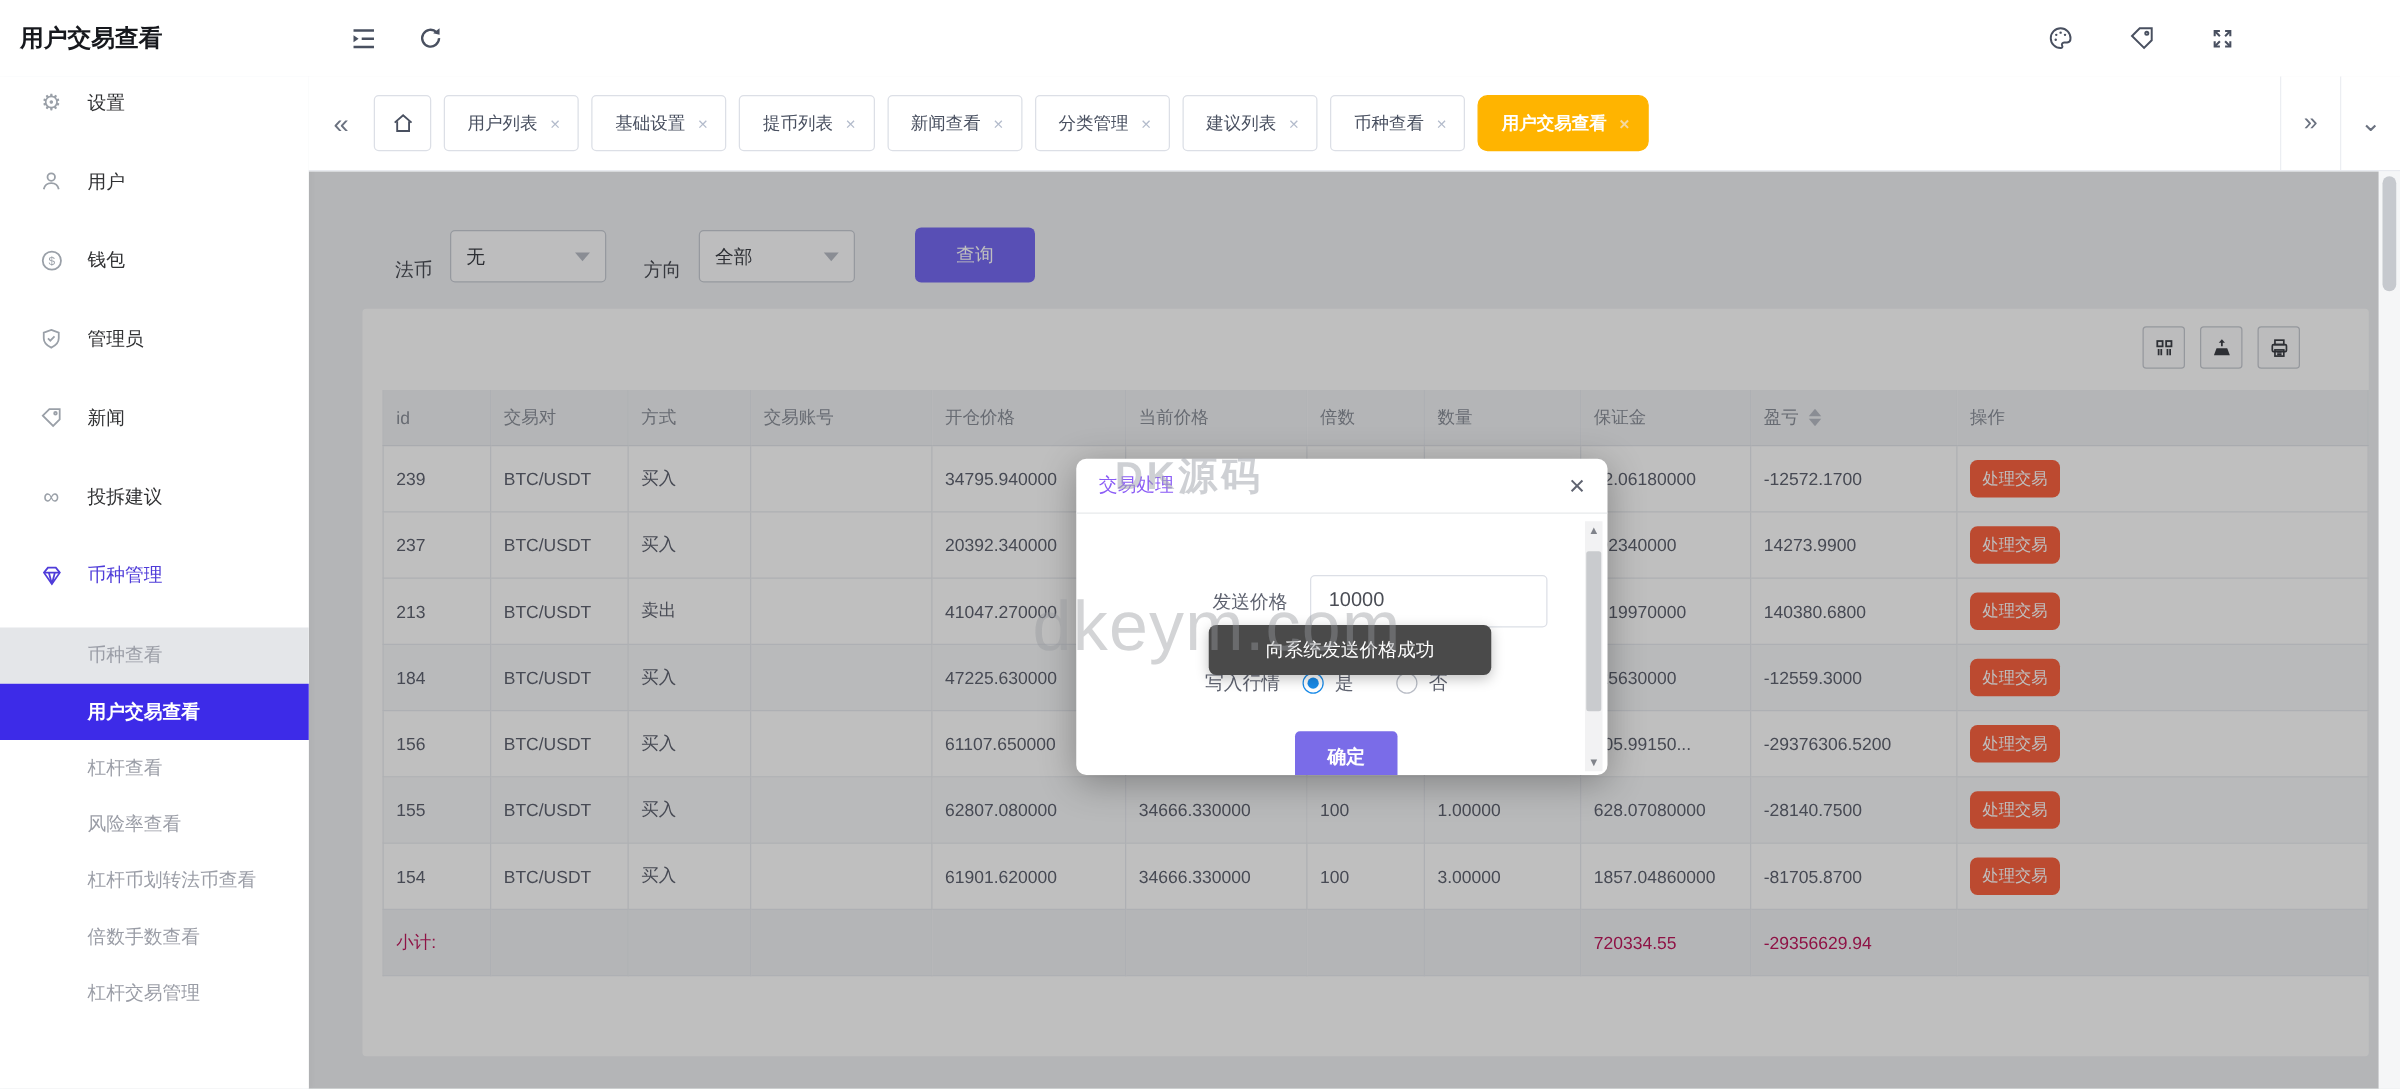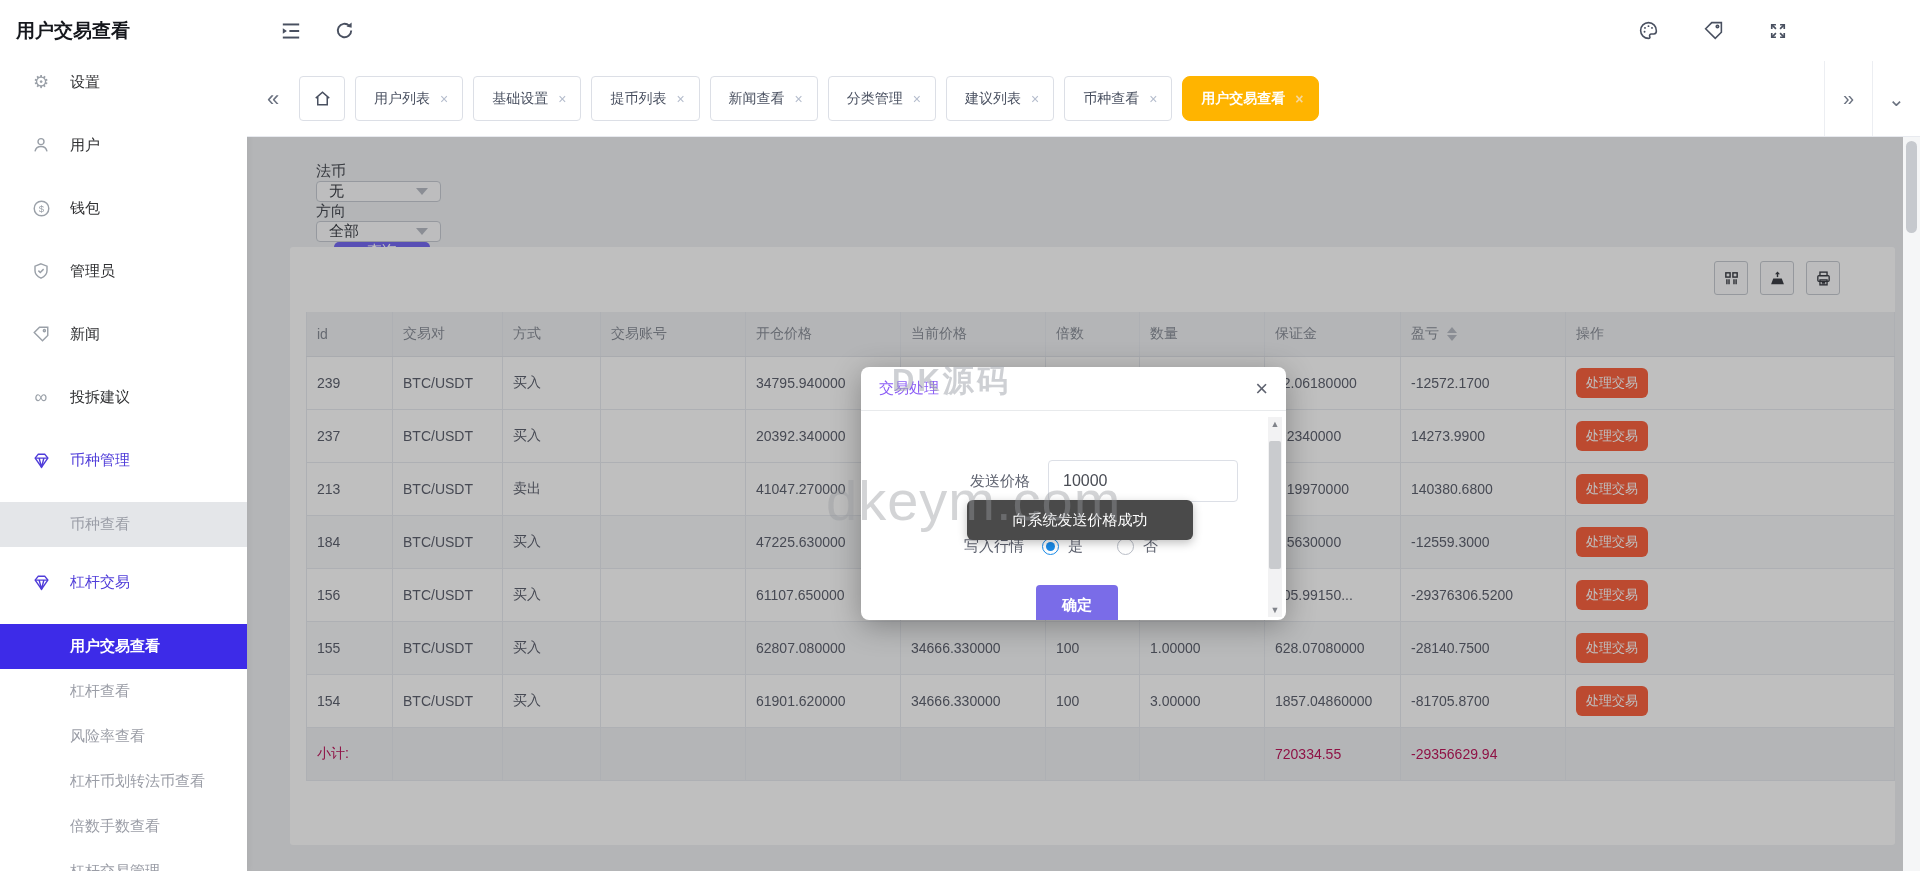--- a/index.html
+++ b/index.html
@@ -31,21 +31,21 @@
   .sidebar { position:absolute; left:0; top:61px; width:247px; height:810px; background:#fff; z-index:60; box-shadow:2px 0 6px rgba(0,0,0,.04); }
   .side-item { display:flex; align-items:center; height:42px; margin-bottom:21px; padding-left:30px; font-size:15px; color:#303133; cursor:pointer; }
   .side-item .sicon { width:22px; height:22px; margin-right:18px; display:flex; align-items:center; justify-content:center; color:#9aa0a8; font-size:18px; }
   .side-item.purple, .side-item.purple .sicon { color:#4f3cd9; }
   .side-sub { display:flex; align-items:center; height:45px; padding-left:70px; font-size:15px; color:#9a9da6; cursor:pointer; }
   .side-sub.shaded { background:#e4e6e9; }
   .side-sub.active { background:#3d2be8; color:#fff; font-weight:bold; }
 
   
   .content { position:absolute; left:247px; top:137px; width:1656px; height:734px; background:#f0f2f5; z-index:10; }
-  .filters { position:absolute; left:69px; top:25px; height:50px; display:flex; align-items:flex-start;flex-direction:column; }
+  .filters { position:absolute; left:69px; top:39px; height:50px; display:flex; align-items:flex-end; }
   .flabel { font-size:15px; color:#4a4d55; margin-right:14px; }
   .fselect { width:125px; height:42px; border:1px solid #c8ccd4; border-radius:4px; background:#fdfdfe; display:flex; align-items:center; padding:0 12px; font-size:15px; color:#3c3f46; margin-right:30px; cursor:pointer; }
   .fselect .caret { margin-left:auto; width:0; height:0; border-left:6px solid transparent; border-right:6px solid transparent; border-top:7px solid #b9bdc6; }
   .search-btn { width:96px; height:44px; background:#766af2; color:#fff; border:none; border-radius:5px; font-size:15px; margin-left:18px; cursor:pointer; }
 
   .card { position:absolute; left:43px; top:110px; width:1605px; height:598px; background:#fff; border-radius:3px; }
   .toolbar { position:absolute; right:55px; top:14px; display:flex; gap:12px; }
   .tool-btn { width:34px; height:34px; border:1px solid #c7cbd2; border-radius:3px; background:#fbfbfc; display:flex; align-items:center; justify-content:center; color:#3c3f46; cursor:pointer; }
 
   .grid { position:absolute; left:16px; top:65px; width:1588px; border-collapse:collapse; table-layout:fixed; font-size:14px; }
@@ -229,29 +229,20 @@
     <span class="sicon">
       <svg width="19" height="19" viewBox="0 0 24 24" fill="none" stroke="currentColor" stroke-width="1.8">
           <path d="M4 9 L8 4 H16 L20 9 L12 20.5 Z"></path>
           <path d="M4 9h16M9 9l3 11.5M15 9l-3 11.5"></path>
         </svg>
     </span>
     <span>币种管理</span>
   </div>
   <div class="side-sub shaded">
     <span>币种查看</span>
-  </div>
-  <div class="side-item purple" style="margin-top:14px;">
-    <span class="sicon">
-      <svg width="19" height="19" viewBox="0 0 24 24" fill="none" stroke="currentColor" stroke-width="1.8">
-          <path d="M4 9 L8 4 H16 L20 9 L12 20.5 Z"></path>
-          <path d="M4 9h16M9 9l3 11.5M15 9l-3 11.5"></path>
-        </svg>
-    </span>
-    <span>杠杆交易</span>
   </div>
   <div class="side-sub active">
     <span>用户交易查看</span>
   </div>
   <div class="side-sub">
     <span>杠杆查看</span>
   </div>
   <div class="side-sub">
     <span>风险率查看</span>
   </div>

